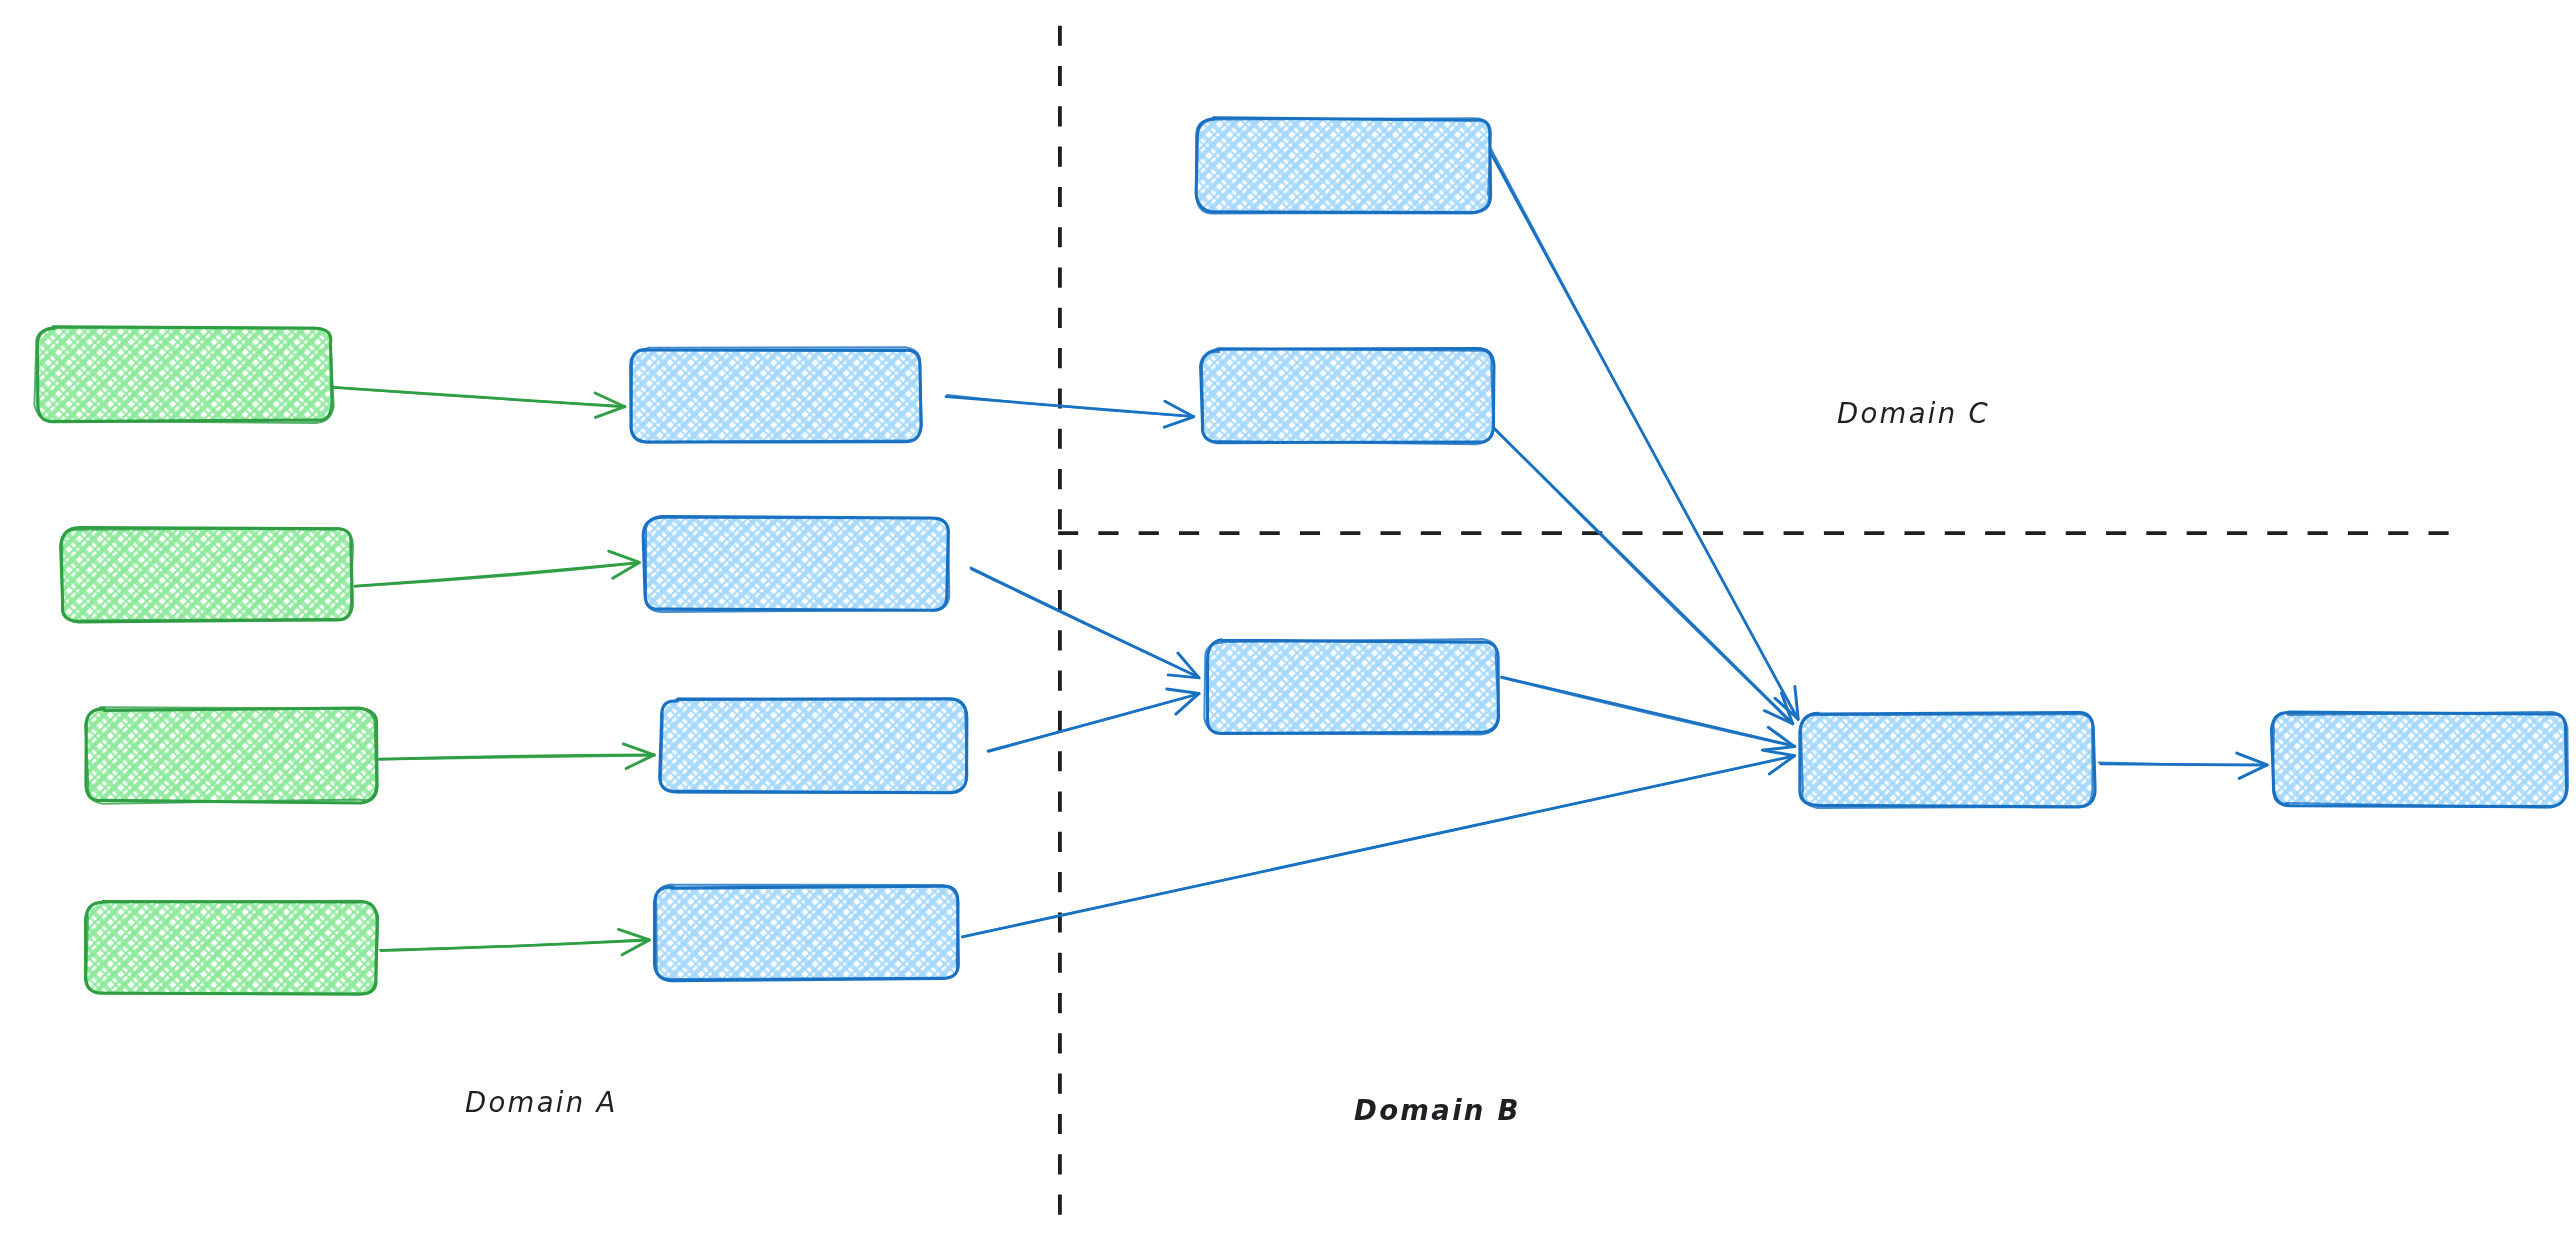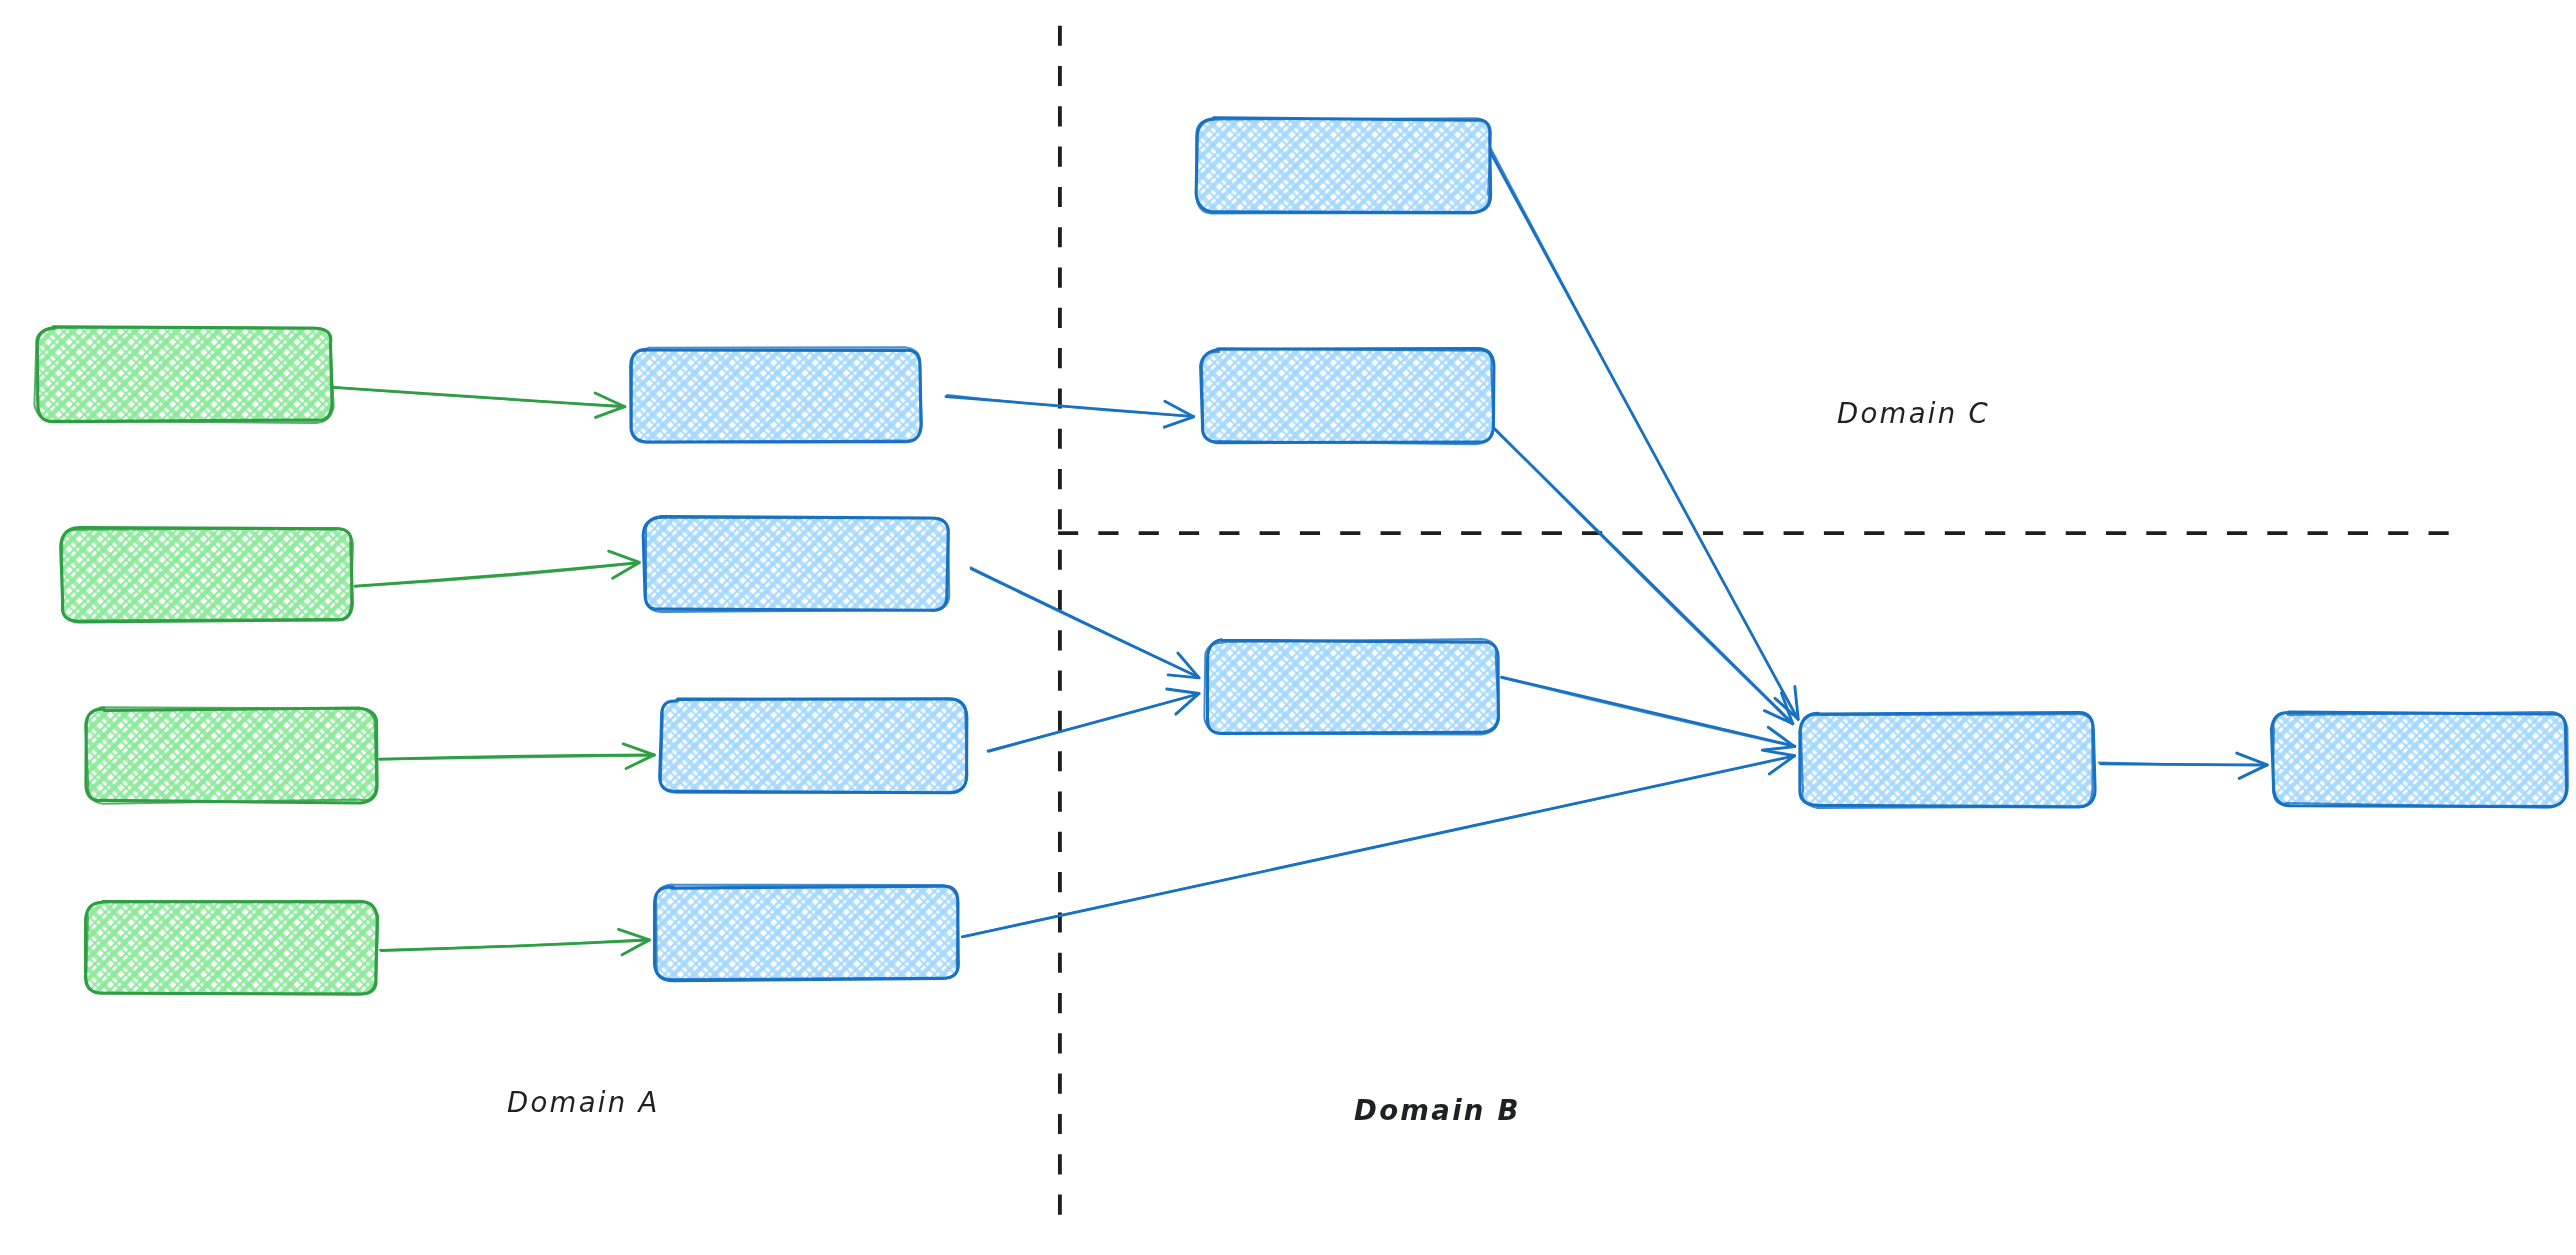--- a/index.html
+++ b/index.html
@@ -263,17 +263,17 @@
           <g clip-path="url(#clip-out)">
             <rect x="2481" y="778" width="320" height="101" fill="#ffffff"></rect>
             <rect x="2481" y="778" width="320" height="101" fill="url(#hatchBlue)" opacity="0.95"></rect>
             <rect x="2481" y="778" width="320" height="101" fill="url(#hatchBlue2)" opacity="0.85"></rect>
           </g>
           <path d="M 2498.127566754818 777.4079808823765 L 2783.5336551442742 779.4844405837357 Q 2800.6180601865053 777.5873602770268 2800.620535700023 794.5414985872806 L 2801.6914106070994 861.5961998634041 Q 2800.9330501154063 879.99876453951 2781.900545415282 880.5127901993692 L 2500.0620225176217 879.5865614689886 Q 2482.3845858573914 879.129691862315 2481.902537287772 860.0343457050622 L 2479.640136089921 795.6804932616651 Q 2482.001790623367 777.0927771903574 2497.5081972420217 778.1696934513748 Z" fill="none" stroke="#1971c2" stroke-width="3.4" stroke-linecap="round" stroke-linejoin="round"></path>
           <path d="M 2497.2897965388374 780.4113615390845 L 2784.9933980267497 777.2780286564491 Q 2798.4769295116885 777.7229970083572 2802.622889222205 794.1101437124423 L 2803.190506591834 858.4123261605389 Q 2802.829924540594 878.1734860531054 2784.7000987974925 881.5784499668516 L 2496.658627154678 876.5921940336935 Q 2482.201487168856 881.2572934341617 2481.181051450595 860.8933555333875 L 2482.246765307151 796.0504386127926 Q 2479.359512129426 780.5547862756066 2497.8529575387015 777.1746607293375 Z" fill="none" stroke="#1971c2" stroke-width="2.2" opacity="0.8" stroke-linecap="round" stroke-linejoin="round"></path>
         </g>
       </g>
   </svg>
-<div class="dom-label" style="left: 465px; top: 1086px; margin-left: 42px;">Domain A</div>
+<div class="dom-label" style="left: 465px; top: 1086px;">Domain A</div>
     <div class="dom-label" style="left: 1354px; top: 1094px; font-weight: bold;">Domain B</div>
     <div class="dom-label" style="left: 1837px; top: 374px; margin-top: 23px;">Domain C</div>
   </div>
 
 
 </body></html>

